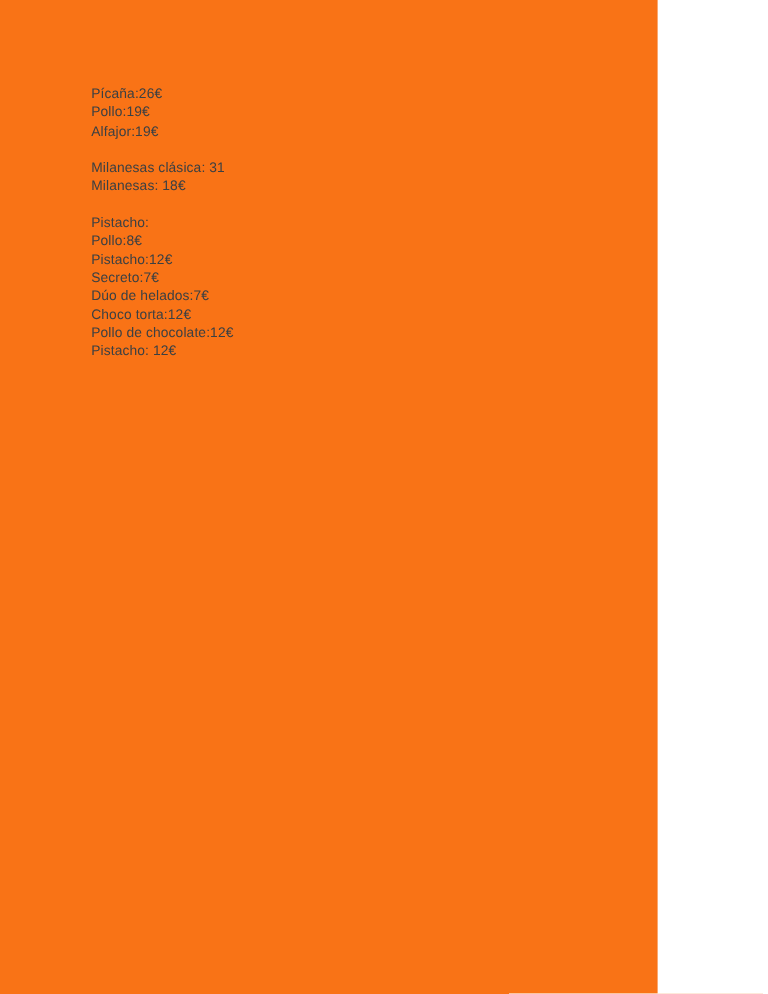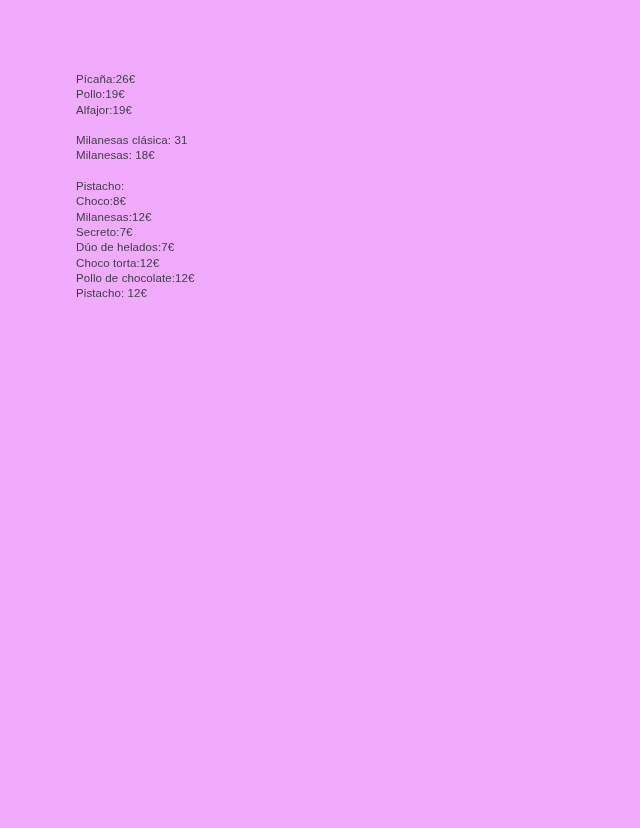--- a/index.html
+++ b/index.html
@@ -11,23 +11,23 @@
     width: 640px;
     height: 828px;
     position: relative;
     font-family: "Liberation Sans", sans-serif;
     overflow: hidden;
   }
   .doc-page {
     position: absolute;
     left: 0;
     top: 0;
-    width: 640px;
+    width: 548px;
     height: 828px;
-    background: #f0abfc;
+    background: #f97316;
   }
   .doc-text-block {
     position: absolute;
     left: 76px;
     top: 72px;
   }
   .line {
     font-size: 11.5px;
     line-height: 15.3px;
     min-height: 15.3px;
@@ -42,21 +42,21 @@
 <div class="doc-page">
   <div class="doc-text-block">
     <div class="line">Pícaña:26€</div>
     <div class="line">Pollo:19€</div>
     <div class="line">Alfajor:19€</div>
     <div class="line"></div>
     <div class="line">Milanesas clásica: 31</div>
     <div class="line">Milanesas: 18€</div>
     <div class="line"></div>
     <div class="line">Pistacho:</div>
-    <div class="line">Choco:8€</div>
-    <div class="line">Milanesas:12€</div>
+    <div class="line">Pollo:8€</div>
+    <div class="line">Pistacho:12€</div>
     <div class="line">Secreto:7€</div>
     <div class="line">Dúo de helados:7€</div>
     <div class="line">Choco torta:12€</div>
     <div class="line">Pollo de chocolate:12€</div>
     <div class="line">Pistacho: 12€</div>
   </div>
 </div>
 
 </body></html>

